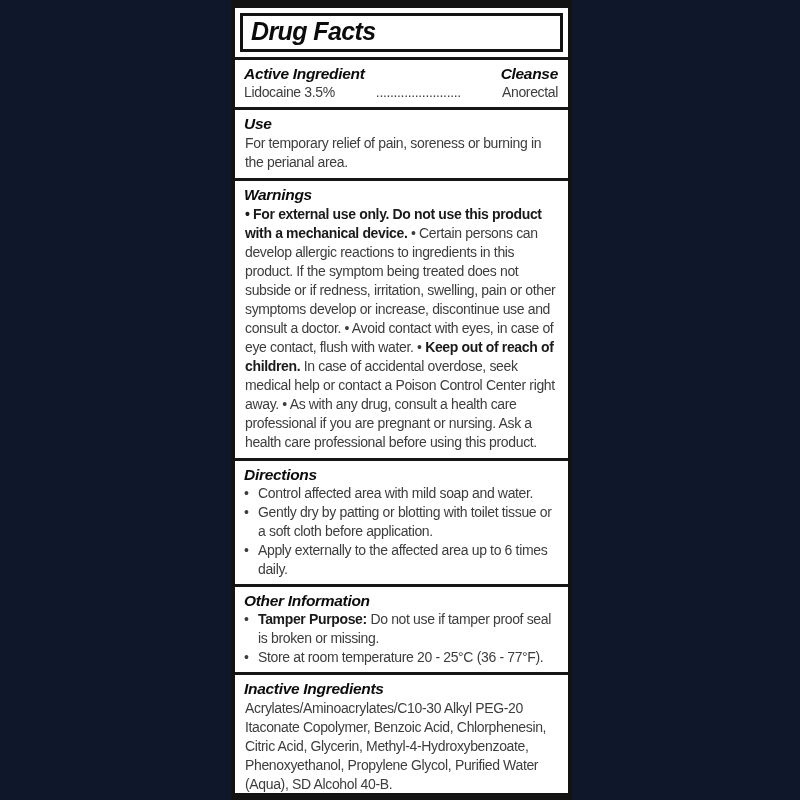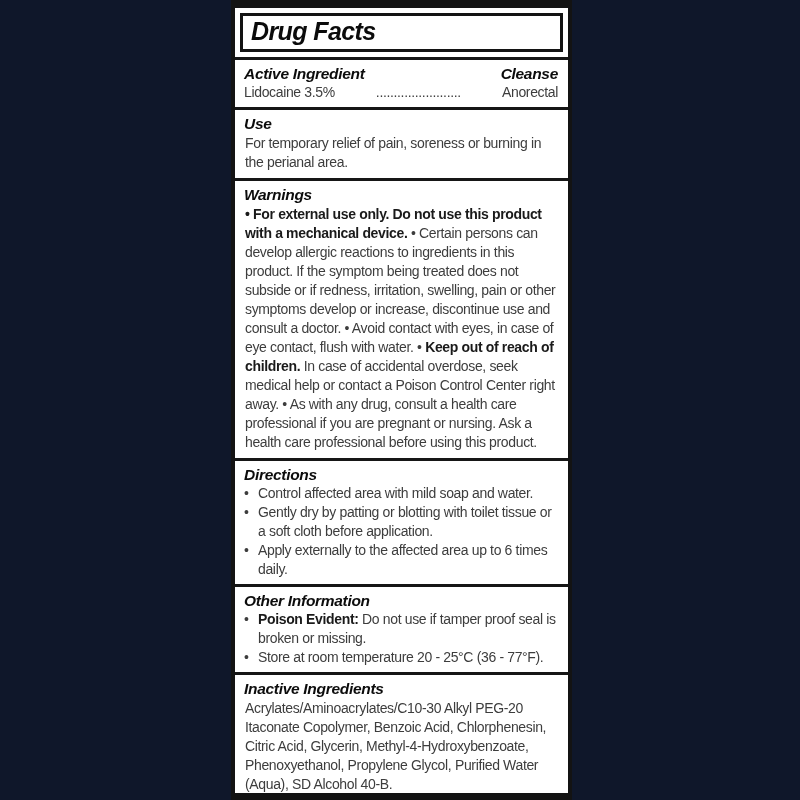--- a/index.html
+++ b/index.html
@@ -149,21 +149,21 @@
         </li>
       </ul>
     </section>
     <div class="rule"></div>
 
     <section>
       <div class="h">Other Information</div>
       <ul class="bodytext">
         <li>
           <span class="blt">•</span>
-          <span class="li-text"><span class="bold">Poison Evident:</span><span> Do not use if tamper proof seal is broken or missing.</span></span>
+          <span class="li-text"><span class="bold">Tamper Purpose:</span><span> Do not use if tamper proof seal is broken or missing.</span></span>
         </li>
         <li>
           <span class="blt">•</span>
           <span class="li-text">Store at room temperature 20 - 25°C (36 - 77°F).</span>
         </li>
       </ul>
     </section>
     <div class="rule"></div>
 
     <section>

